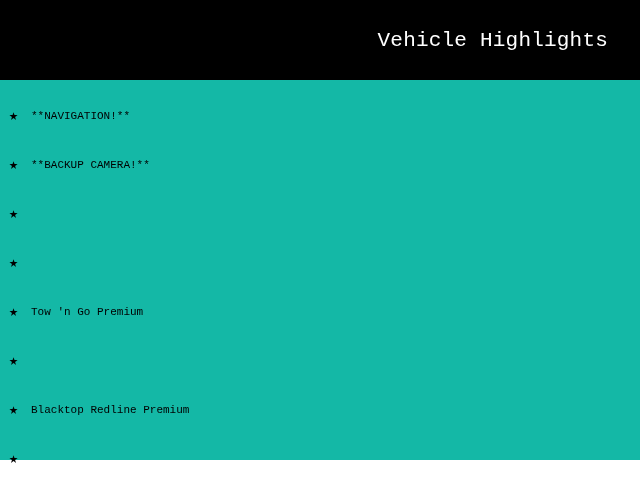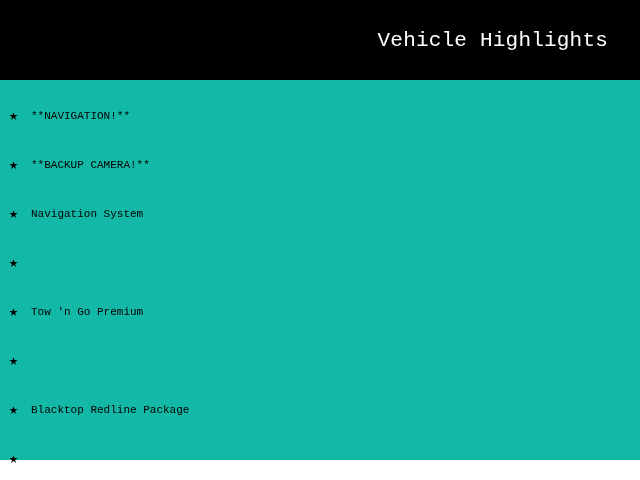--- a/index.html
+++ b/index.html
@@ -79,34 +79,33 @@
     <li class="highlight-item">
       <span class="bullet-star">★</span>
       <span class="item-label">**NAVIGATION!**</span>
     </li>
     <li class="highlight-item">
       <span class="bullet-star">★</span>
       <span class="item-label">**BACKUP CAMERA!**</span>
     </li>
     <li class="highlight-item">
       <span class="bullet-star">★</span>
-      <span class="item-label">Navigation System</span>
     </li>
     <li class="highlight-item">
       <span class="bullet-star">★</span>
     </li>
     <li class="highlight-item">
       <span class="bullet-star">★</span>
       <span class="item-label">Tow 'n Go Premium</span>
     </li>
     <li class="highlight-item">
       <span class="bullet-star">★</span>
     </li>
     <li class="highlight-item">
       <span class="bullet-star">★</span>
-      <span class="item-label">Blacktop Redline Package</span>
+      <span class="item-label">Blacktop Redline Premium</span>
     </li>
     <li class="highlight-item">
       <span class="bullet-star">★</span>
     </li>
   </ul>
 
 </div>
 
 </body></html>

